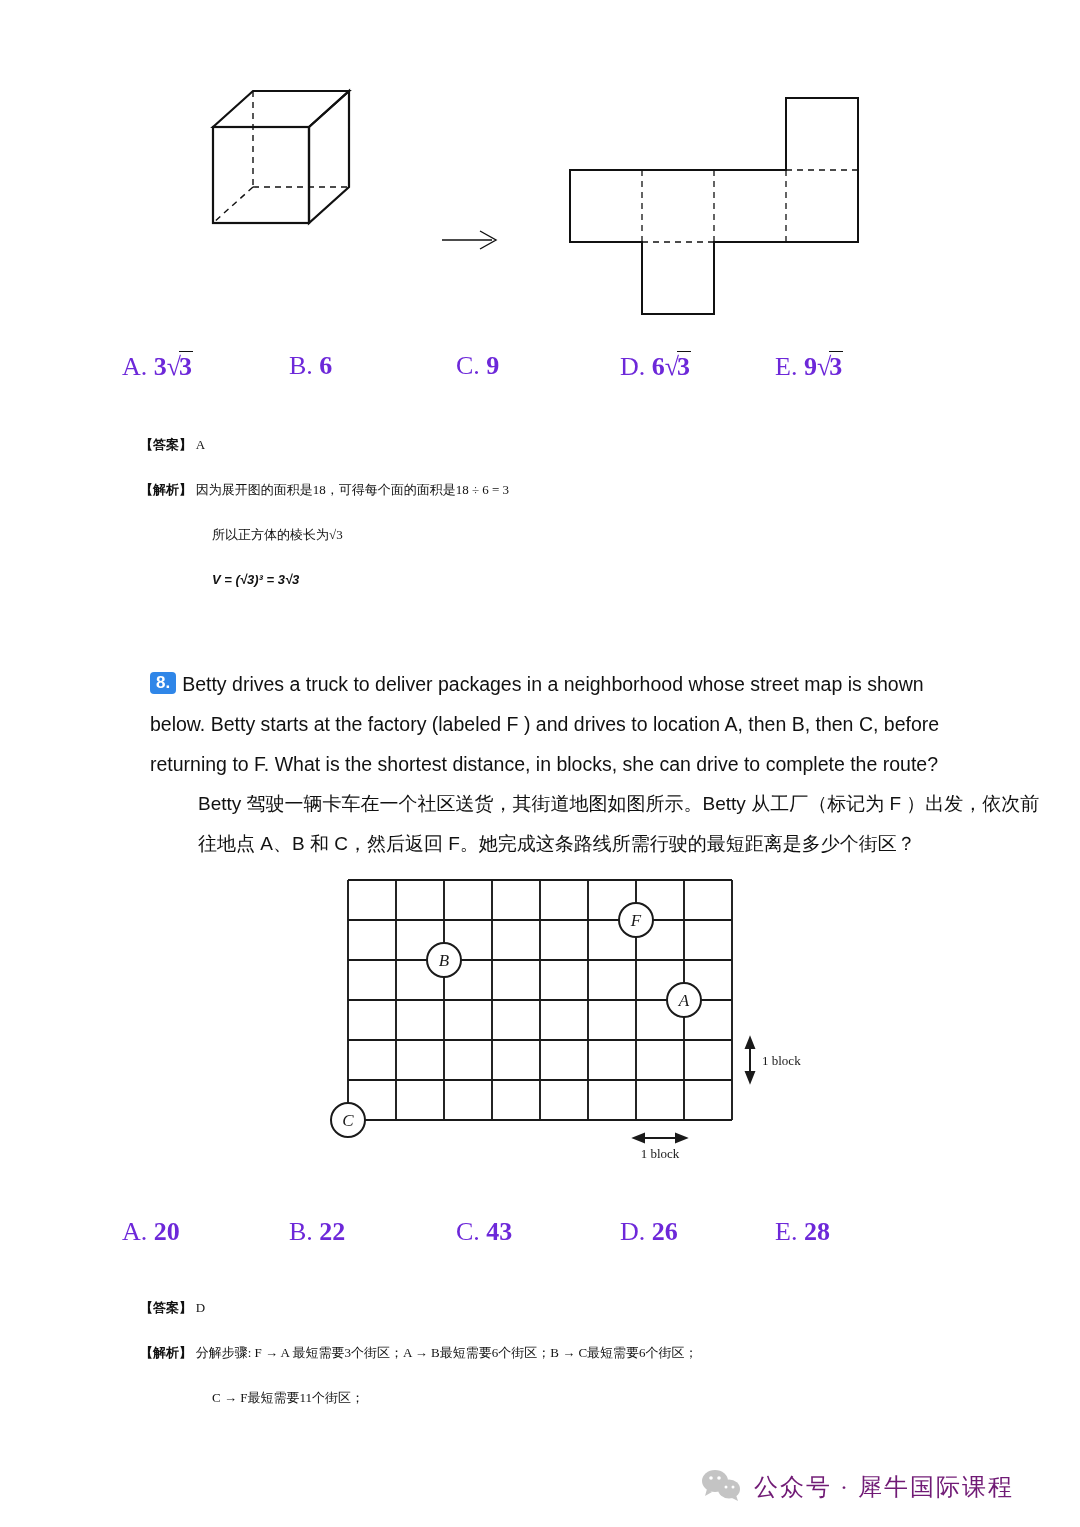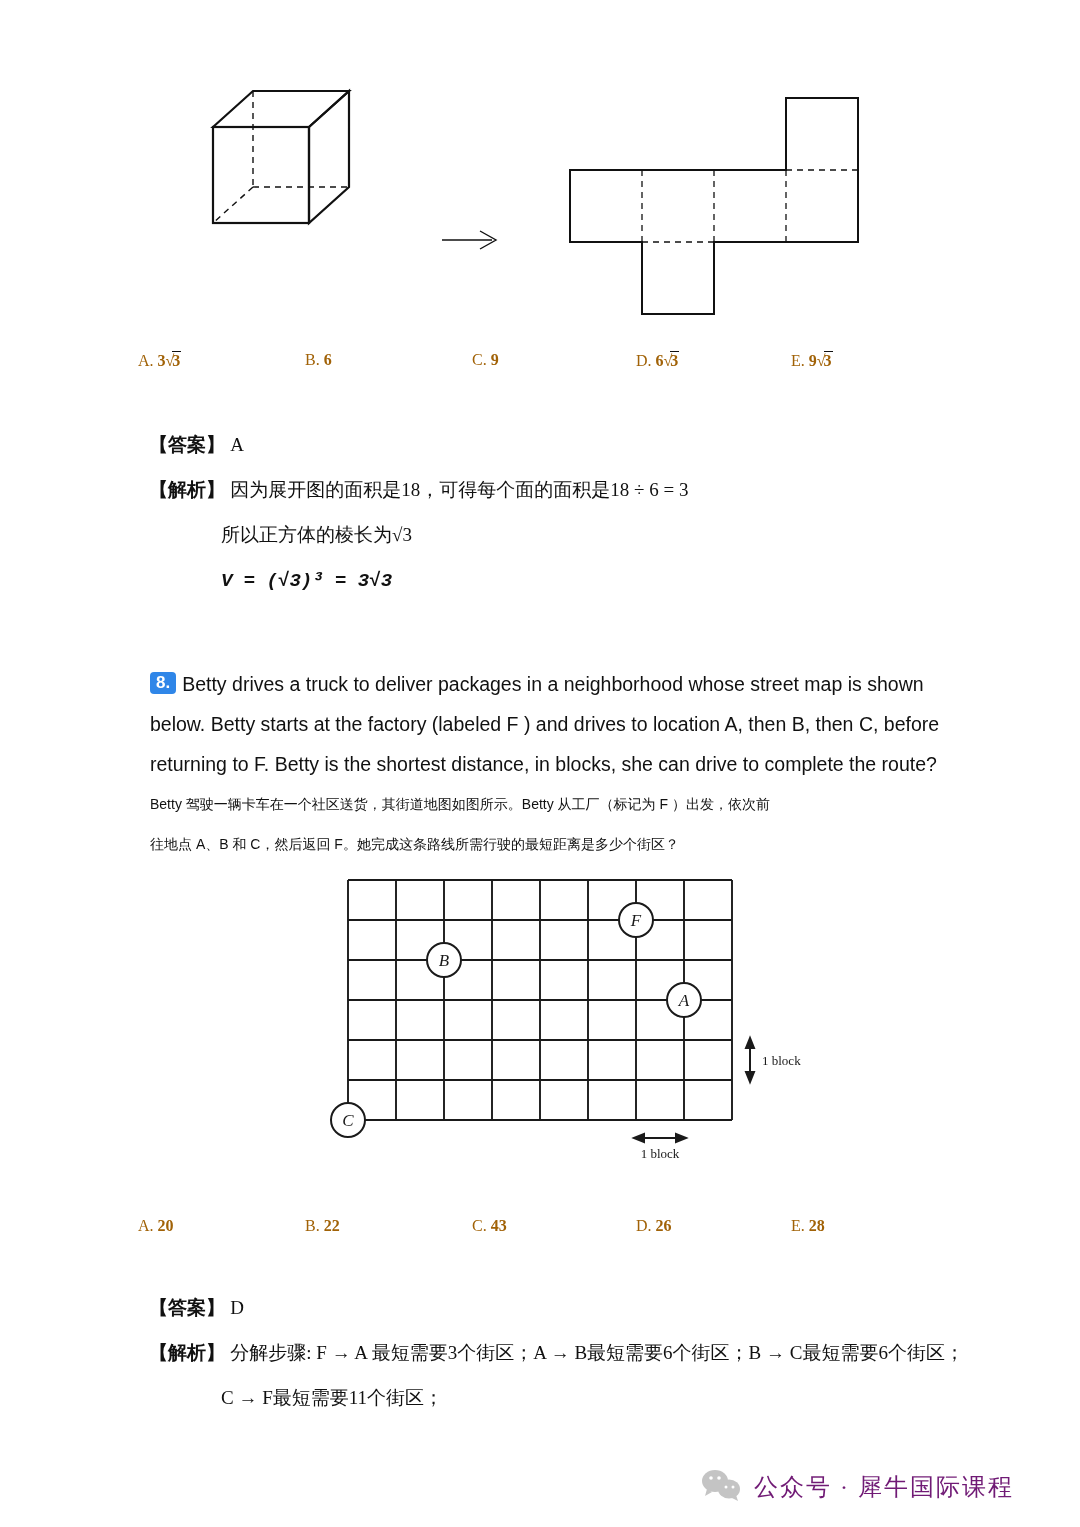--- a/index.html
+++ b/index.html
@@ -30,25 +30,25 @@
     width: 1080px;
     height: 285px;
   }
   .cube-wrap { position: absolute; left: 205px; top: 25px; }
   .arrow-wrap { position: absolute; left: 440px; top: 165px; }
   .net-wrap  { position: absolute; left: 558px; top: 20px; }
 
   
   .choices {
     position: absolute;
-    left: 138px;
+    left: 122px;
     width: 800px;
     height: 34px;
-    font-size: 16px;
-    color: #a16207;
+    font-size: 26px;
+    color: #6d28d9;
   }
   .choices .opt {
     position: absolute;
     white-space: nowrap;
     font-family: "Liberation Serif", serif;
   }
   .choices .opt .lbl { font-style: normal; }
   #choices-q7 { top: 351px; }
   #choices-q8 { top: 1217px; }
   #choices-q7 .o0, #choices-q8 .o0 { left: 0px; }
@@ -70,35 +70,34 @@
     padding: 0 1px 0 0;
     display: inline-block;
     margin-left: -2px;
     position: relative;
     top: 0px;
   }
 
   
   .ans-block { position: absolute; left: 140px; }
   .ans-line {
-    font-size: 19px;
+    font-size: 13px;
     line-height: 45px;
     font-family: "Liberation Sans", sans-serif;
     white-space: nowrap;
     color: #111;
-    margin-left: 9px;
   }
   .tag {
     font-weight: bold;
     font-family: "Liberation Sans", sans-serif;
     letter-spacing: 0px;
   }
   .ans-body { font-family: "Liberation Serif", serif; }
   .indent { padding-left: 72px; }
-  .mathit { font-family: Liberation Mono, monospace; font-style: italic; font-weight: bold; }
+  .mathit { font-family: Liberation Sans, sans-serif; font-style: italic; font-weight: bold; }
 
   #answer-q7 { top: 422px; }
   #answer-q8 { top: 1285px; }
 
   
   #q8 {
     position: absolute;
     left: 126px;
     top: 664px;
     width: 840px;
@@ -116,21 +115,21 @@
     margin-right: 6px;
   }
   .qline {
     font-size: 19.5px;
     line-height: 40px;
     color: #111;
     white-space: nowrap;
     padding-left: 24px;
   }
   .qline.en { font-family: "Liberation Sans", sans-serif; }
-  .qline.zh { font-family: "Liberation Sans", sans-serif; font-size: 14px; }
+  .qline.zh { font-family: "Liberation Sans", sans-serif; font-size: 19px; margin-left: 48px; }
 
   
   #street-map {
     position: absolute;
     left: 318px;
     top: 862px;
   }
 
   
   #footer {
@@ -240,21 +239,21 @@
   </div>
 
   <div id="q8">
     <div class="qline en">
       <span class="qnum">8.</span><span>Betty drives a truck to deliver packages in a neighborhood whose street map is shown</span>
     </div>
     <div class="qline en">
       <span>below. Betty starts at the factory (labeled F ) and drives to location A, then B, then C, before</span>
     </div>
     <div class="qline en">
-      <span>returning to F. Betty is the shortest distance, in blocks, she can drive to complete the route?</span>
+      <span>returning to F. What is the shortest distance, in blocks, she can drive to complete the route?</span>
     </div>
     <div class="qline zh">
       <span>Betty 驾驶一辆卡车在一个社区送货，其街道地图如图所示。Betty 从工厂（标记为 F ）出发，依次前</span>
     </div>
     <div class="qline zh">
       <span>往地点 A、B 和 C，然后返回 F。她完成这条路线所需行驶的最短距离是多少个街区？</span>
     </div>
   </div>
 
   <div id="street-map">

